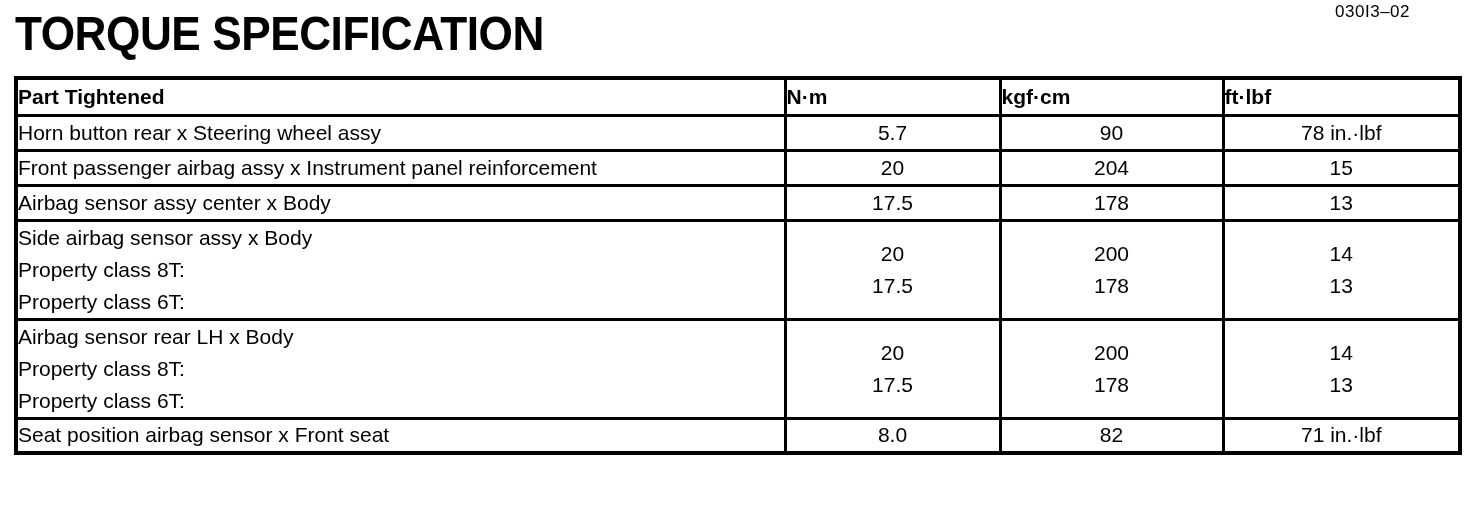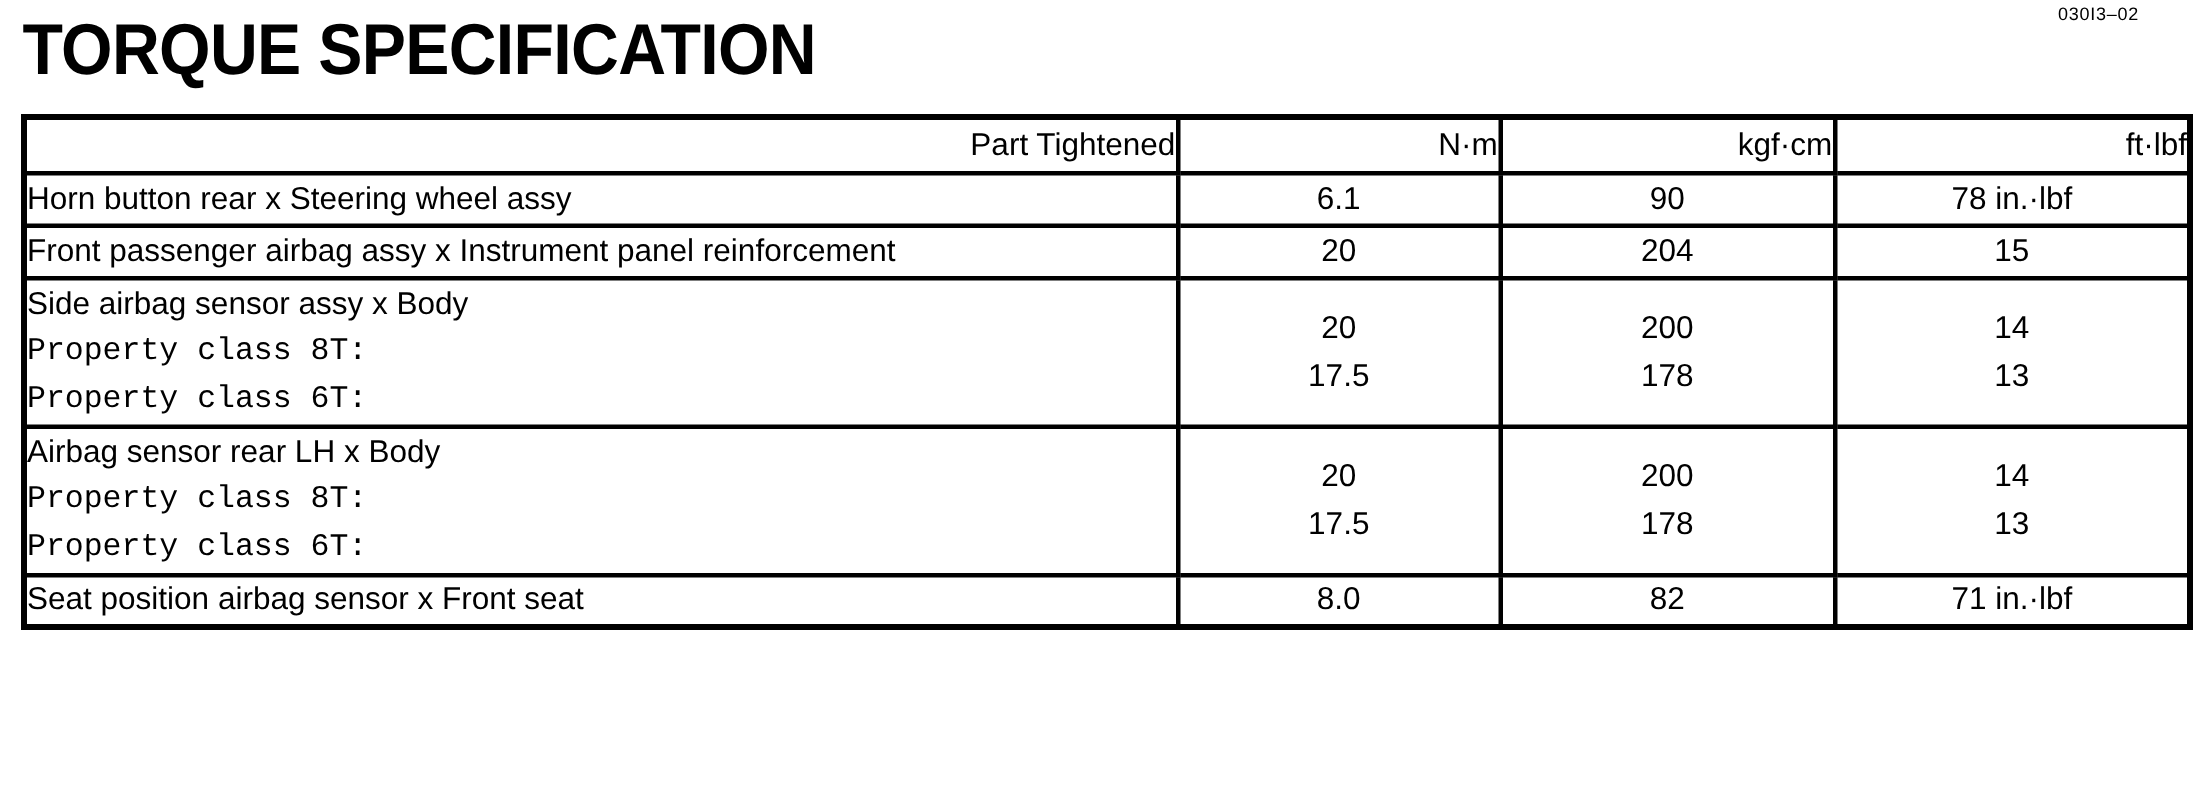--- a/index.html
+++ b/index.html
@@ -11,22 +11,22 @@
     width: 1472px;
     height: 530px;
     position: relative;
     font-family: "Liberation Sans", sans-serif;
     color: #000;
     overflow: hidden;
   }
   .doc-code {
     position: absolute;
     top: 2px;
-    right: 46px;
-    font-size: 12px;
+    right: 62px;
+    font-size: 17px;
     letter-spacing: 0.5px;
     white-space: nowrap;
   }
   .page-title {
     position: absolute;
     left: 15px;
     top: 6px;
     font-size: 48px;
     font-weight: bold;
     letter-spacing: -0.5px;
@@ -48,22 +48,22 @@
   table.torque col.c-nm    { width: 215px; }
   table.torque col.c-kgfcm { width: 223px; }
   table.torque col.c-ftlbf { width: 237px; }
   table.torque th, table.torque td {
     border: 3px solid #000;
     padding: 0;
     vertical-align: middle;
     overflow: hidden;
   }
   table.torque th {
-    font-weight: normal;
-    text-align: right;
+    font-weight: bold;
+    text-align: left;
     height: 34px;
   }
   tr.row { height: 35px; }
   tr.row.double { height: 66px; }
   tr.row.last { height: 34px; margin-left: 48px; }
   td.part {
     text-align: left;
     padding-left: 9px;
     padding-right: 12px;
   }
@@ -73,21 +73,21 @@
     justify-content: space-between;
     align-items: flex-start;
     flex-direction: column;
   }
   .part-name { line-height: 32px; }
   .cond {
     display: flex;
     flex-direction: column;
     text-align: right;
   }
-  .cond-line { line-height: 32px; font-family: Liberation Mono, monospace; }
+  .cond-line { line-height: 32px; }
   .val-line { line-height: 32px; text-align: center; }
 </style>
 </head>
 <body>
 
 <div class="doc-code">030I3–02</div>
 <div class="page-title">TORQUE SPECIFICATION</div>
 
 <table class="torque">
   <colgroup>
@@ -100,29 +100,35 @@
     <tr class="row header">
       <th>Part Tightened</th>
       <th>N·m</th>
       <th>kgf·cm</th>
       <th>ft·lbf</th>
     </tr>
   </thead>
   <tbody>
     <tr class="row">
       <td class="part"><span>Horn button rear x Steering wheel assy</span></td>
-      <td class="val"><span>6.1</span></td>
+      <td class="val"><span>5.7</span></td>
       <td class="val"><span>90</span></td>
       <td class="val"><span>78 in.·lbf</span></td>
     </tr>
     <tr class="row">
       <td class="part"><span>Front passenger airbag assy x Instrument panel reinforcement</span></td>
       <td class="val"><span>20</span></td>
       <td class="val"><span>204</span></td>
       <td class="val"><span>15</span></td>
+    </tr>
+    <tr class="row">
+      <td class="part"><span>Airbag sensor assy center x Body</span></td>
+      <td class="val"><span>17.5</span></td>
+      <td class="val"><span>178</span></td>
+      <td class="val"><span>13</span></td>
     </tr>
     <tr class="row double">
       <td class="part">
         <div class="part-wrap">
           <span class="part-name">Side airbag sensor assy x Body</span>
           <span class="cond">
             <span class="cond-line">Property class 8T:</span>
             <span class="cond-line">Property class 6T:</span>
           </span>
         </div>

